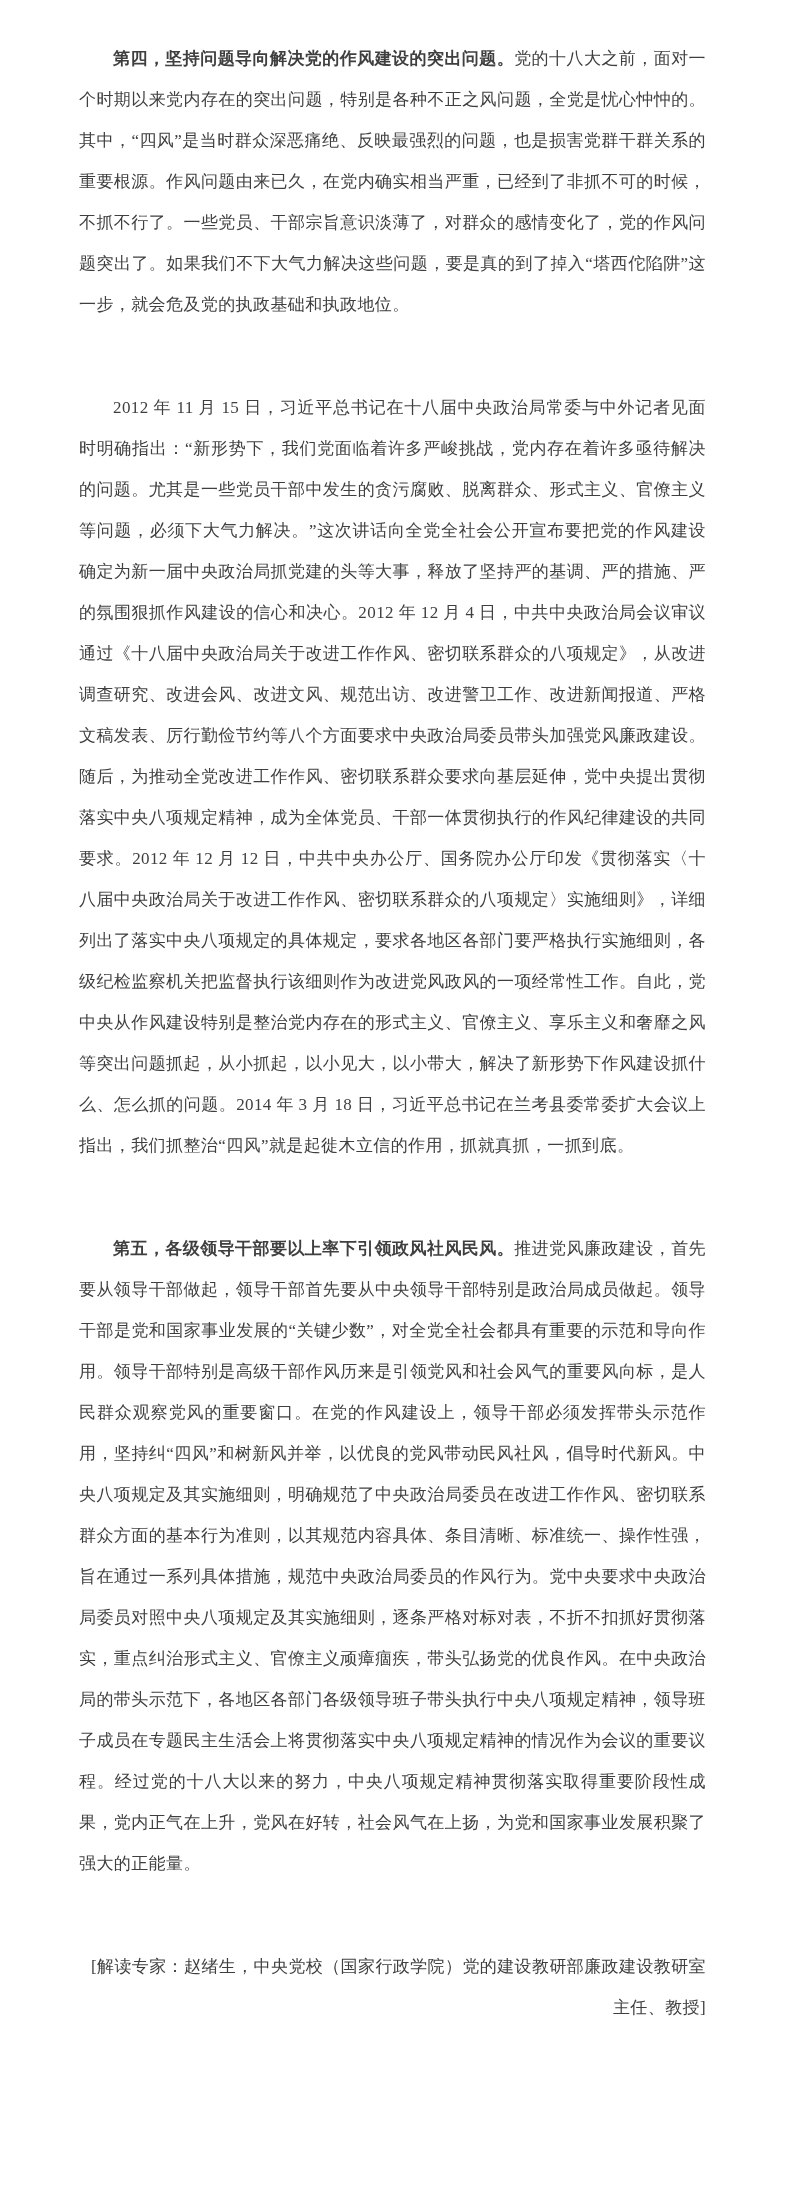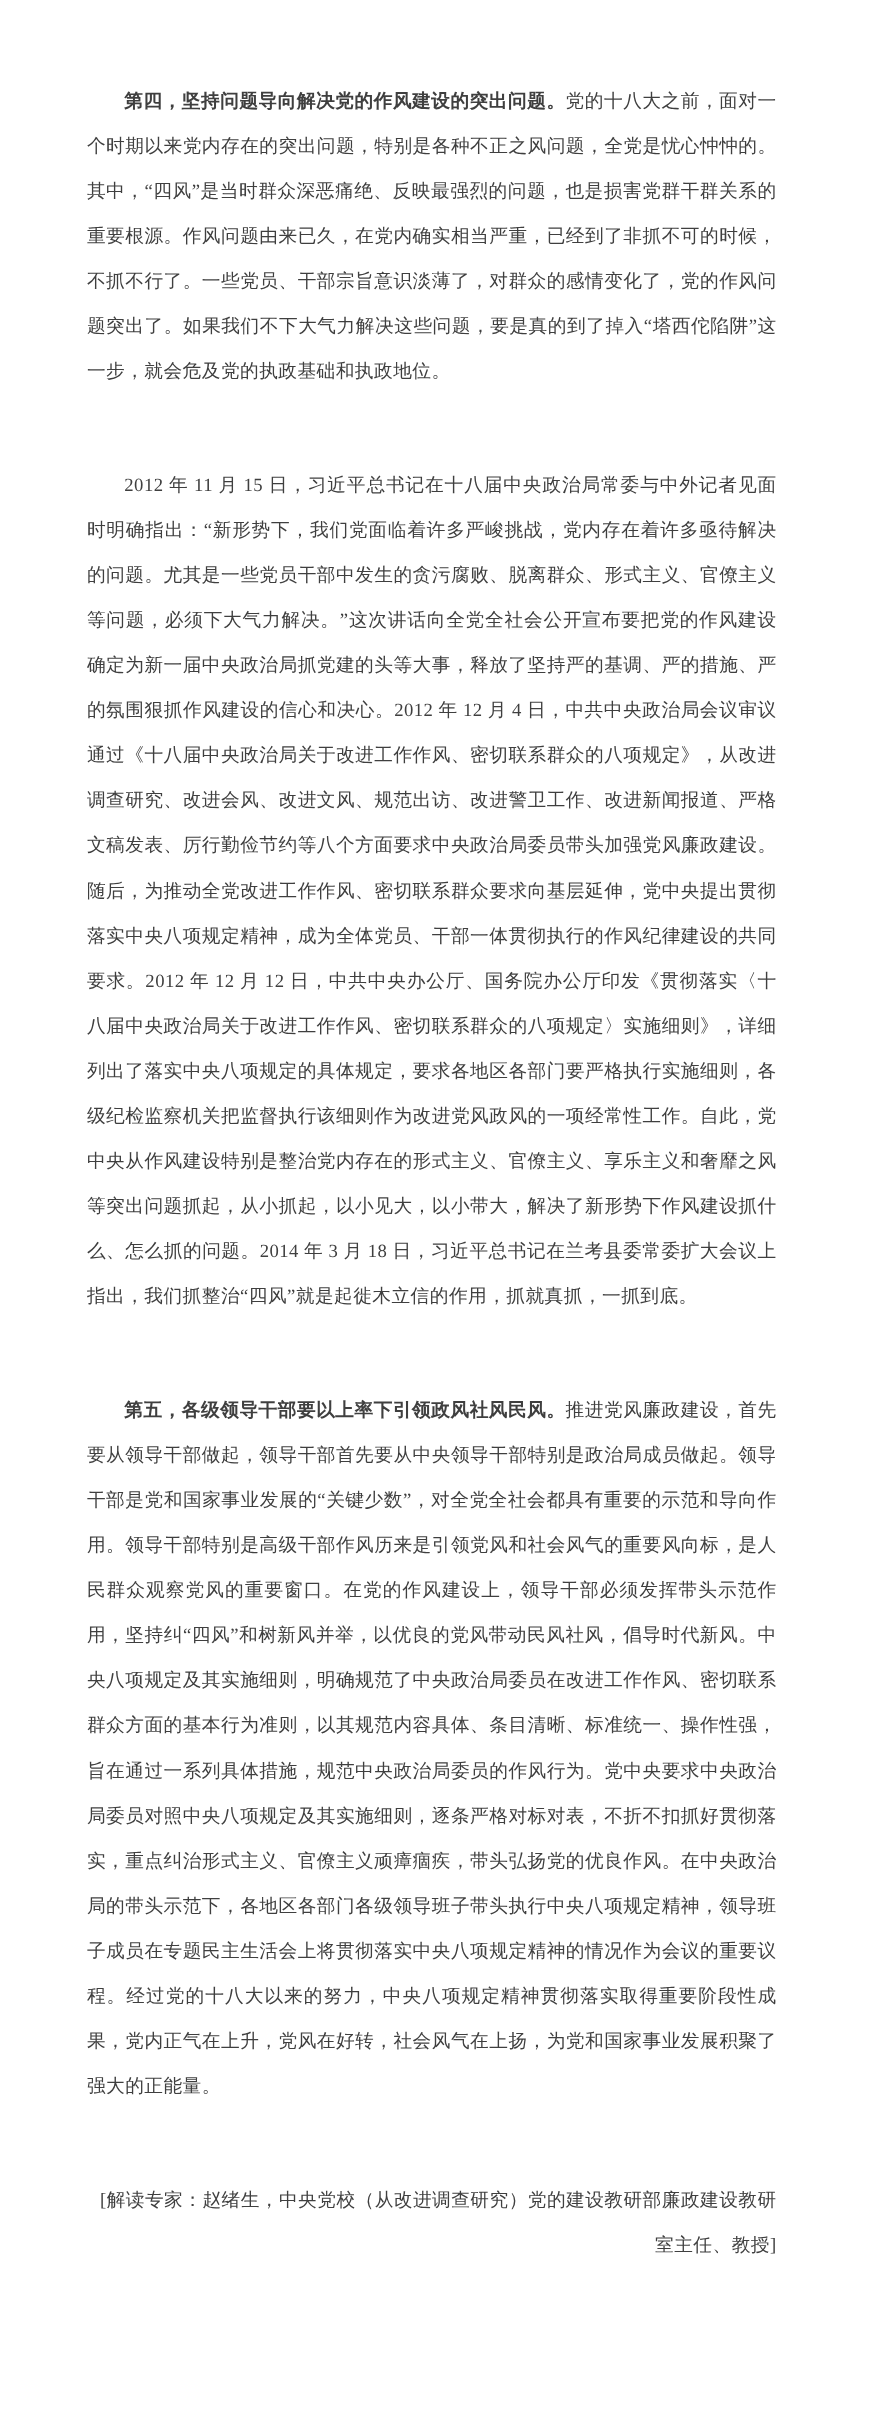--- a/index.html
+++ b/index.html
@@ -12,21 +12,20 @@
     min-height: 2212px;
     box-sizing: border-box;
     font-family: "Liberation Serif", "DejaVu Serif", serif;
     color: #3f3f3f;
   }
   .page {
     box-sizing: border-box;
     width: 784px;
     padding: 38px 78px 70px 79px;
     background: #ffffff;
-    margin-top: 33px;
   }
   .para {
     font-size: 17px;
     line-height: 41px;
     text-align: justify;
     text-indent: 2em;
     letter-spacing: 0.4px;
     margin: 0 0 62px 0;
     word-break: break-all;
   }
@@ -50,15 +49,15 @@
   <p class="para">
     <strong class="runin-heading">第四，坚持问题导向解决党的作风建设的突出问题。</strong><span>党的十八大之前，面对一个时期以来党内存在的突出问题，特别是各种不正之风问题，全党是忧心忡忡的。其中，“四风”是当时群众深恶痛绝、反映最强烈的问题，也是损害党群干群关系的重要根源。作风问题由来已久，在党内确实相当严重，已经到了非抓不可的时候，不抓不行了。一些党员、干部宗旨意识淡薄了，对群众的感情变化了，党的作风问题突出了。如果我们不下大气力解决这些问题，要是真的到了掉入“塔西佗陷阱”这一步，就会危及党的执政基础和执政地位。</span>
   </p>
 
   <p class="para">2012 年 11 月 15 日，习近平总书记在十八届中央政治局常委与中外记者见面时明确指出：“新形势下，我们党面临着许多严峻挑战，党内存在着许多亟待解决的问题。尤其是一些党员干部中发生的贪污腐败、脱离群众、形式主义、官僚主义等问题，必须下大气力解决。”这次讲话向全党全社会公开宣布要把党的作风建设确定为新一届中央政治局抓党建的头等大事，释放了坚持严的基调、严的措施、严的氛围狠抓作风建设的信心和决心。2012 年 12 月 4 日，中共中央政治局会议审议通过《十八届中央政治局关于改进工作作风、密切联系群众的八项规定》，从改进调查研究、改进会风、改进文风、规范出访、改进警卫工作、改进新闻报道、严格文稿发表、厉行勤俭节约等八个方面要求中央政治局委员带头加强党风廉政建设。随后，为推动全党改进工作作风、密切联系群众要求向基层延伸，党中央提出贯彻落实中央八项规定精神，成为全体党员、干部一体贯彻执行的作风纪律建设的共同要求。2012 年 12 月 12 日，中共中央办公厅、国务院办公厅印发《贯彻落实〈十八届中央政治局关于改进工作作风、密切联系群众的八项规定〉实施细则》，详细列出了落实中央八项规定的具体规定，要求各地区各部门要严格执行实施细则，各级纪检监察机关把监督执行该细则作为改进党风政风的一项经常性工作。自此，党中央从作风建设特别是整治党内存在的形式主义、官僚主义、享乐主义和奢靡之风等突出问题抓起，从小抓起，以小见大，以小带大，解决了新形势下作风建设抓什么、怎么抓的问题。2014 年 3 月 18 日，习近平总书记在兰考县委常委扩大会议上指出，我们抓整治“四风”就是起徙木立信的作用，抓就真抓，一抓到底。</p>
 
   <p class="para">
     <strong class="runin-heading">第五，各级领导干部要以上率下引领政风社风民风。</strong><span>推进党风廉政建设，首先要从领导干部做起，领导干部首先要从中央领导干部特别是政治局成员做起。领导干部是党和国家事业发展的“关键少数”，对全党全社会都具有重要的示范和导向作用。领导干部特别是高级干部作风历来是引领党风和社会风气的重要风向标，是人民群众观察党风的重要窗口。在党的作风建设上，领导干部必须发挥带头示范作用，坚持纠“四风”和树新风并举，以优良的党风带动民风社风，倡导时代新风。中央八项规定及其实施细则，明确规范了中央政治局委员在改进工作作风、密切联系群众方面的基本行为准则，以其规范内容具体、条目清晰、标准统一、操作性强，旨在通过一系列具体措施，规范中央政治局委员的作风行为。党中央要求中央政治局委员对照中央八项规定及其实施细则，逐条严格对标对表，不折不扣抓好贯彻落实，重点纠治形式主义、官僚主义顽瘴痼疾，带头弘扬党的优良作风。在中央政治局的带头示范下，各地区各部门各级领导班子带头执行中央八项规定精神，领导班子成员在专题民主生活会上将贯彻落实中央八项规定精神的情况作为会议的重要议程。经过党的十八大以来的努力，中央八项规定精神贯彻落实取得重要阶段性成果，党内正气在上升，党风在好转，社会风气在上扬，为党和国家事业发展积聚了强大的正能量。</span>
   </p>
 
-  <p class="footer-note">[解读专家：赵绪生，中央党校（从改进调查研究）党的建设教研部廉政建设教研室主任、教授]</p>
+  <p class="footer-note">[解读专家：赵绪生，中央党校（国家行政学院）党的建设教研部廉政建设教研室主任、教授]</p>
 
 </div>
 
 </body></html>

